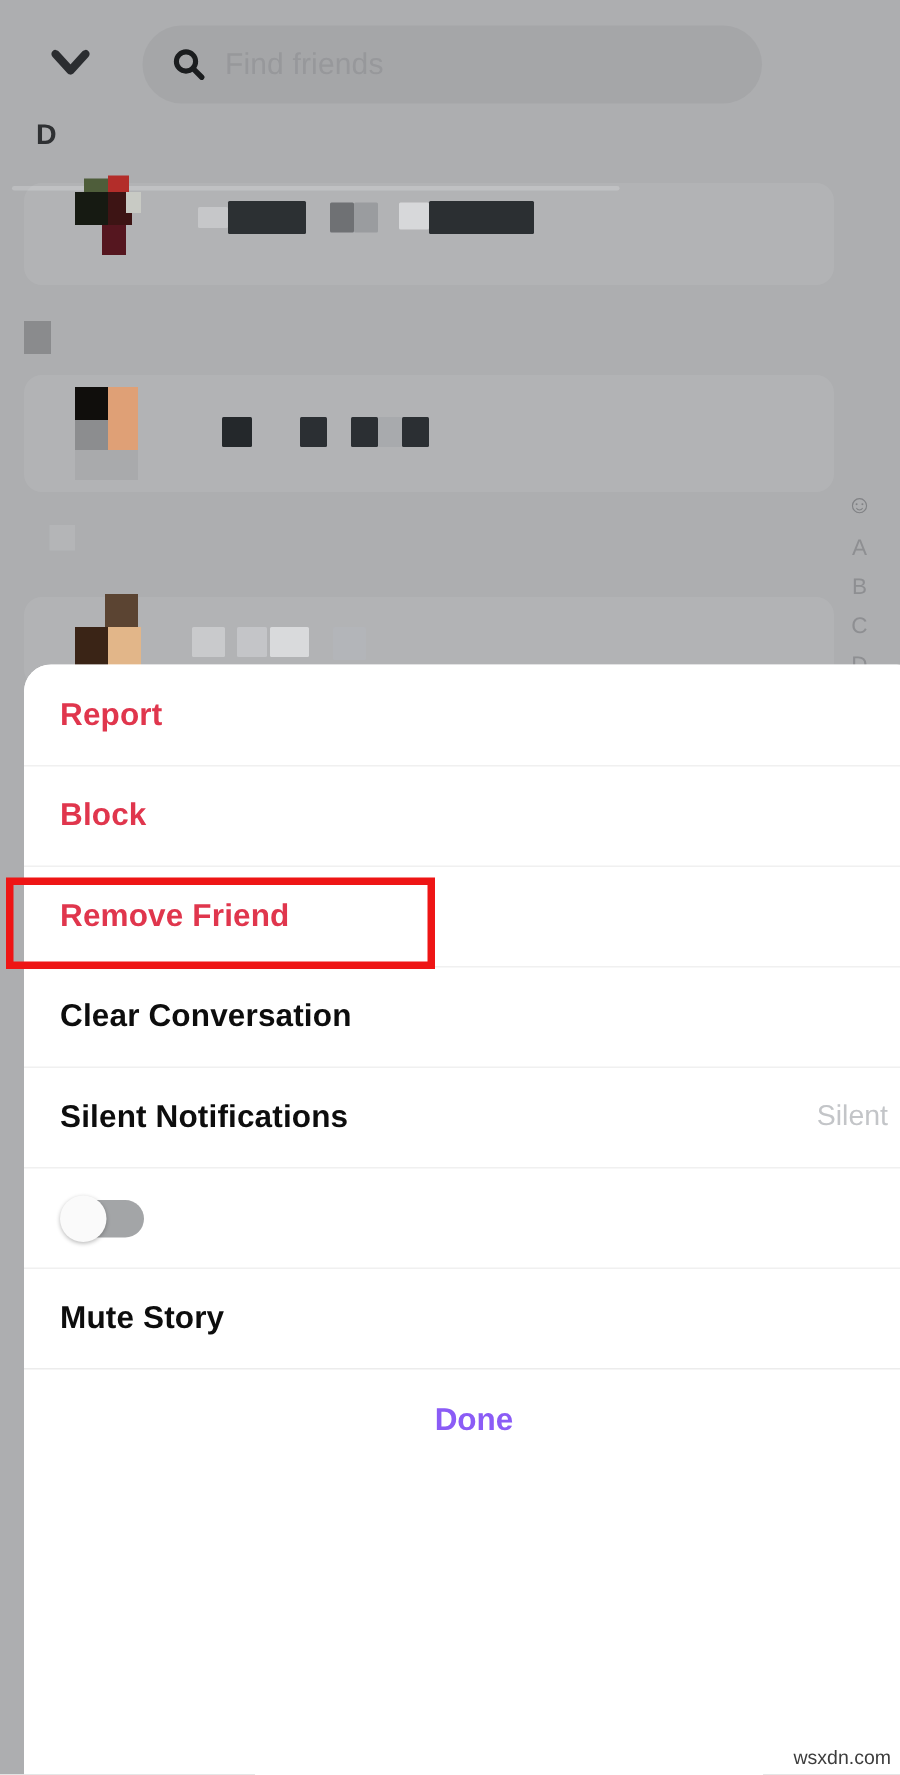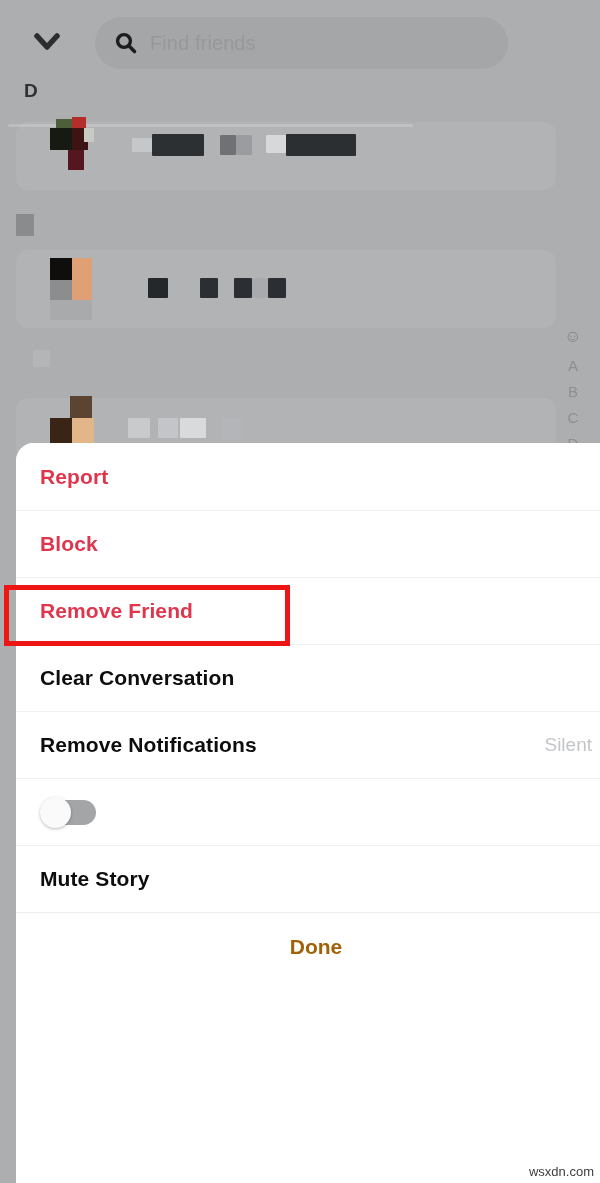--- a/index.html
+++ b/index.html
@@ -228,21 +228,21 @@
     height: 67px;
     display: flex;
     align-items: center;
     justify-content: center;
     border-top: 1px solid #ececec;
     background: #fff;
   }
   .done-label {
     font-size: 21px;
     font-weight: bold;
-    color: #a16207;
+    color: #8b5cf6;
   }
 
   .watermark {
     position: absolute;
     right: 6px;
     bottom: 4px;
     font-size: 13px;
     color: #3d3d3d;
     font-family: "Liberation Sans", sans-serif;
     z-index: 30;
@@ -348,21 +348,21 @@
       <span class="menu-label danger">Remove Friend</span>
     </div>
 
 
     <div class="menu-row">
       <span class="menu-label">Clear Conversation</span>
     </div>
 
 
     <div class="menu-row">
-      <span class="menu-label">Remove Notifications</span>
+      <span class="menu-label">Silent Notifications</span>
       <span class="menu-value">Silent</span>
     </div>
 
 
     <div class="menu-row">
       <span class="toggle">
         <span class="track"></span>
         <span class="knob"></span>
       </span>
     </div>

